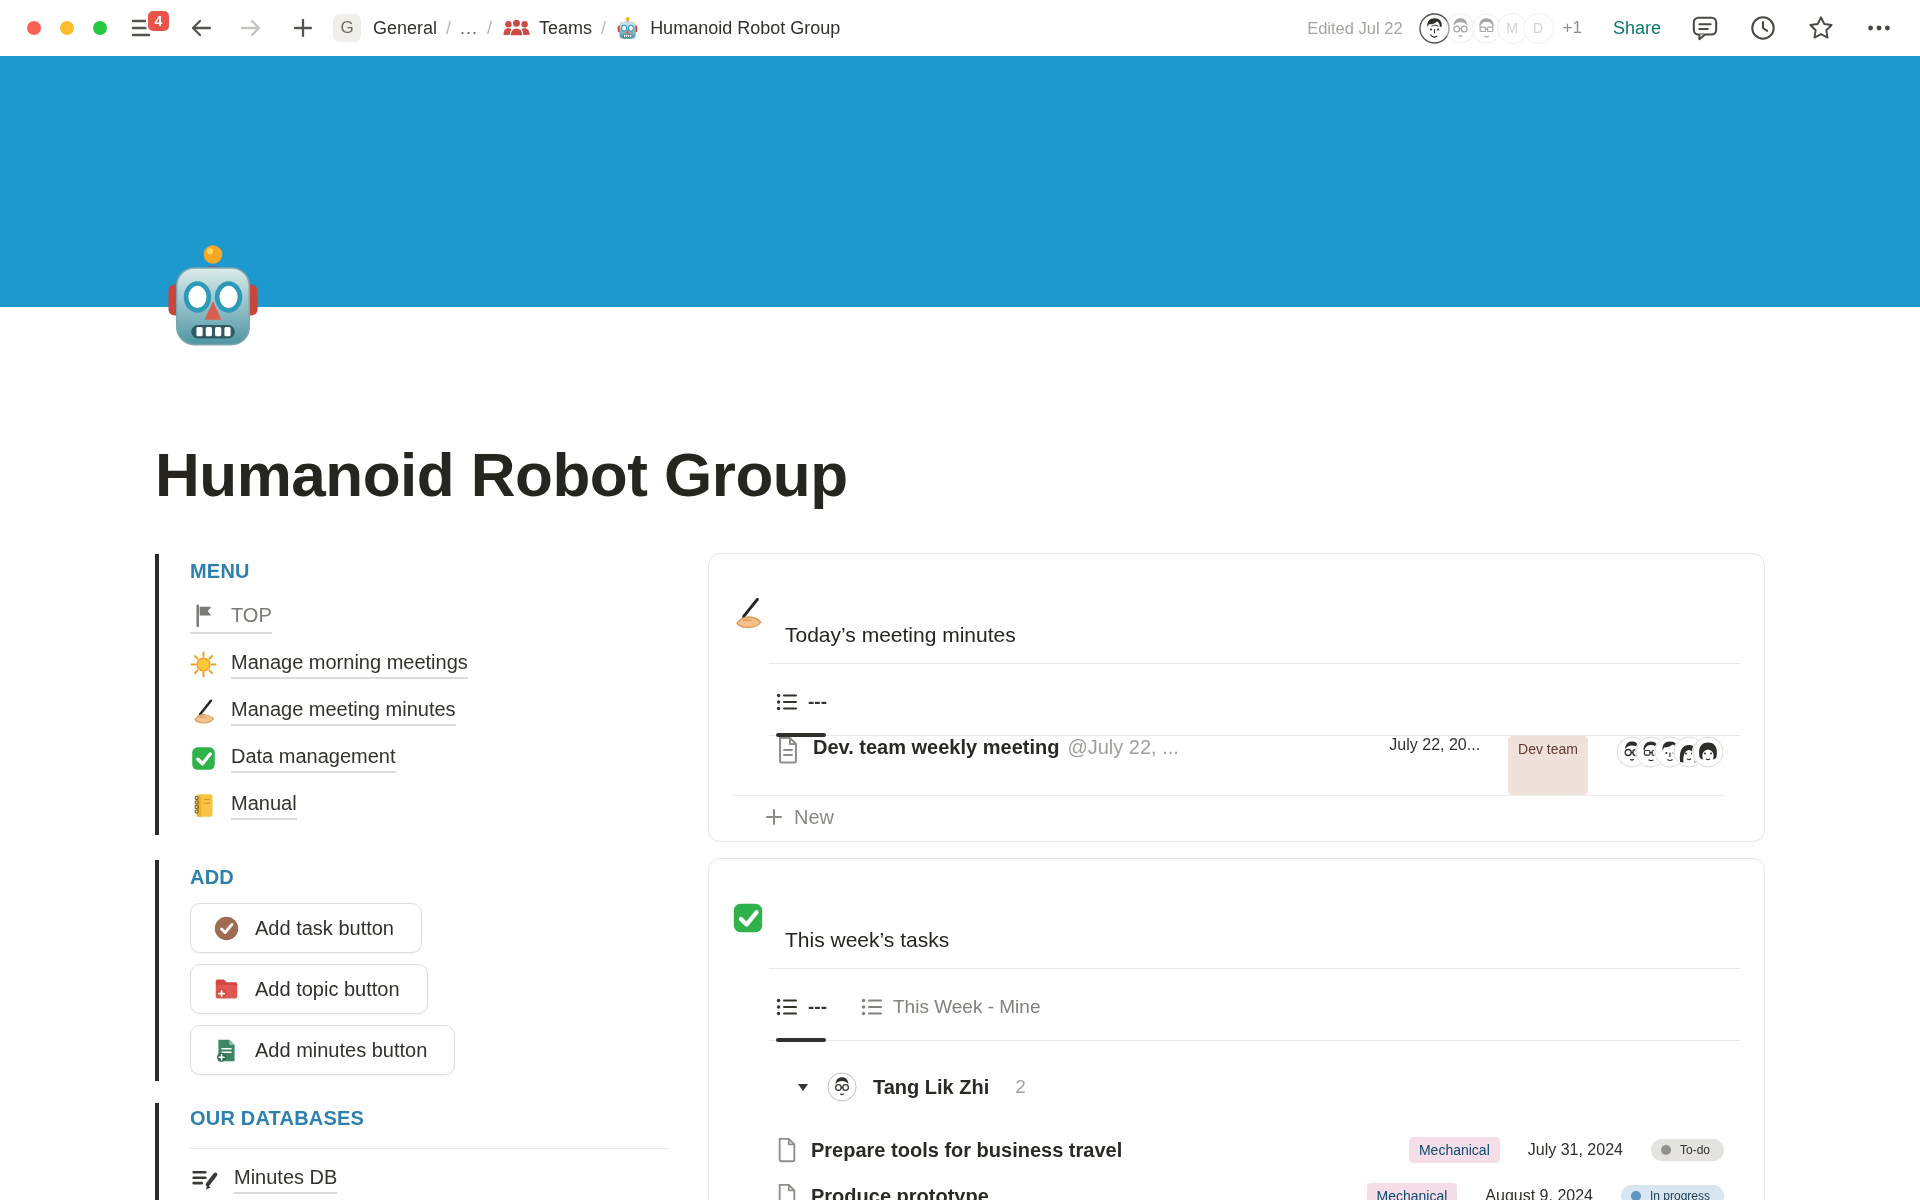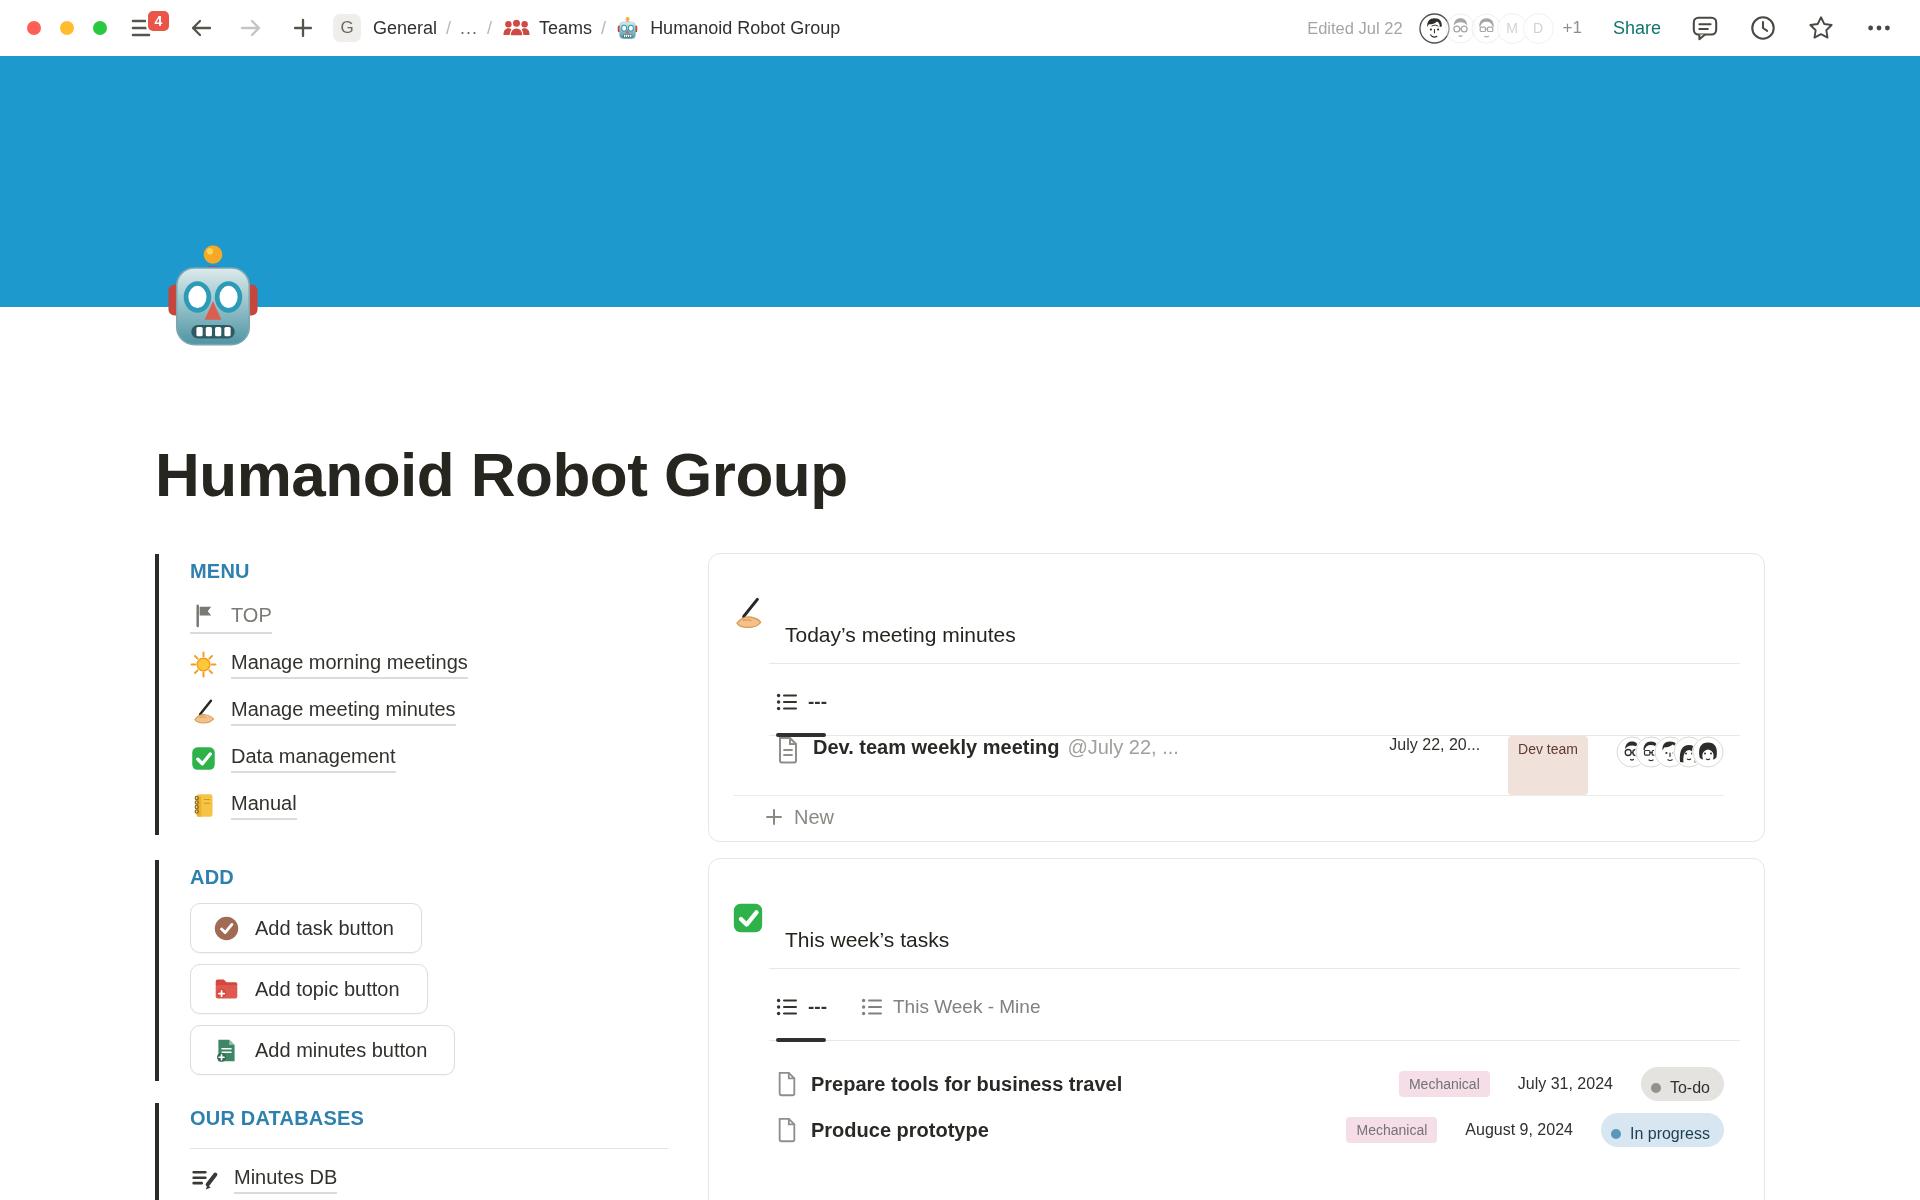--- a/index.html
+++ b/index.html
@@ -102,23 +102,23 @@
 
   .db-row { display:flex; height:60px; margin:0 40px 0 24px;
     padding-left:43px; border-bottom:1px solid #EDECE9; }
   .row-page-ico { width:24px; height:28px; margin-right:13px; flex:0 0 auto; }
   .row-title { font-size:20px; font-weight:600; color:#2A2925; white-space:nowrap; }
   .row-mention { font-size:20px; color:#A09F9B; margin-left:8px; white-space:nowrap; }
   .row-spacer { flex:1; }
   .row-date { font-size:16px; color:#32302C; white-space:nowrap; }
   .tag { font-size:14px; line-height:22px; padding:2px 10px; border-radius:4px; white-space:nowrap; }
   .tag.devteam { background:#F1E1DB; color:#5F3A30; margin-left:28px; }
-  .tag.mech { background:#F5DEE8; color:#737373; }
+  .tag.mech { background:#F5DEE8; color:#0c4a6e; }
   .status-pill { display:flex; align-items:center; gap:9px; border-radius:999px;
-    padding:12px 14px 4px 10px; font-size:16px; white-space:nowrap; }
+    padding:4px 14px 4px 10px; font-size:12px; white-space:nowrap; }
   .status-gray { background:#E4E3E0; color:#32302C; }
   .status-blue { background:#D7E6F0; color:#1C3D54; }
   .dot { width:10px; height:10px; border-radius:50%; }
   .dot-gray { background:#91918E; } .dot-blue { background:#5C97BB; }
   .av-stack { display:flex; margin-left:28px; }
   .av { width:32px; height:32px; border-radius:50%; background:#fff; margin-left:-13px; }
   .av:first-child { margin-left:0; }
   .new-row { display:flex; align-items:center; height:42px; margin-left:55px; color:#8A8984; }
   .new-plus { width:20px; height:20px; margin-right:10px; }
   .new-label { font-size:20px; }
@@ -570,20 +570,38 @@
               <circle cx="2.6" cy="17.5" r="1.7" fill="currentColor"></circle>
             </svg>
         </span>
         <span>This Week - Mine</span>
       </div>
     </div>
     <div class="tabbar-line">
       <span class="tab-indicator"></span>
     </div>
 
+    <div class="group-row">
+      <span class="caret">
+        <svg viewBox="0 0 14 14">
+            <path d="M2 4h10L7 11z" fill="#37352F"></path>
+          </svg>
+      </span>
+      <span class="group-av">
+        <svg viewBox="0 0 32 32">
+            <circle cx="16" cy="16" r="15" fill="#fff" stroke="#BBBAB7"></circle>
+        <path d="M9 13c.5-5 3-7.5 7-7.5s6.5 2.5 7 7.5c-2-2.5-4-3.5-7-3.5s-5 1-7 3.5z" fill="#2E2D2A"></path>
+        <circle cx="12.2" cy="16.5" r="3" fill="none" stroke="#2E2D2A" stroke-width="1.3"></circle>
+        <circle cx="19.8" cy="16.5" r="3" fill="none" stroke="#2E2D2A" stroke-width="1.3"></circle>
+        <path d="M15.2 16.5h1.6M14.5 23.5c1 .8 2 .8 3 0" stroke="#2E2D2A" stroke-width="1.2" fill="none" stroke-linecap="round"></path>
+          </svg>
+      </span>
+      <span class="group-name">Tang Lik Zhi</span>
+      <span class="group-count">2</span>
+    </div>
 
     <div class="task-rows">
       <div class="task-row">
         <span class="row-page-ico">
           <svg viewBox="0 0 24 28">
               <path d="M4 2h10l6 6v16.5a2 2 0 0 1-2 2H6a2 2 0 0 1-2-2z" fill="#fff" stroke="#8F8E8A" stroke-width="2"></path>
           <path d="M14 2v6h6" fill="none" stroke="#8F8E8A" stroke-width="2"></path>
             </svg>
         </span>
         <span class="row-title">Prepare tools for business travel</span>

